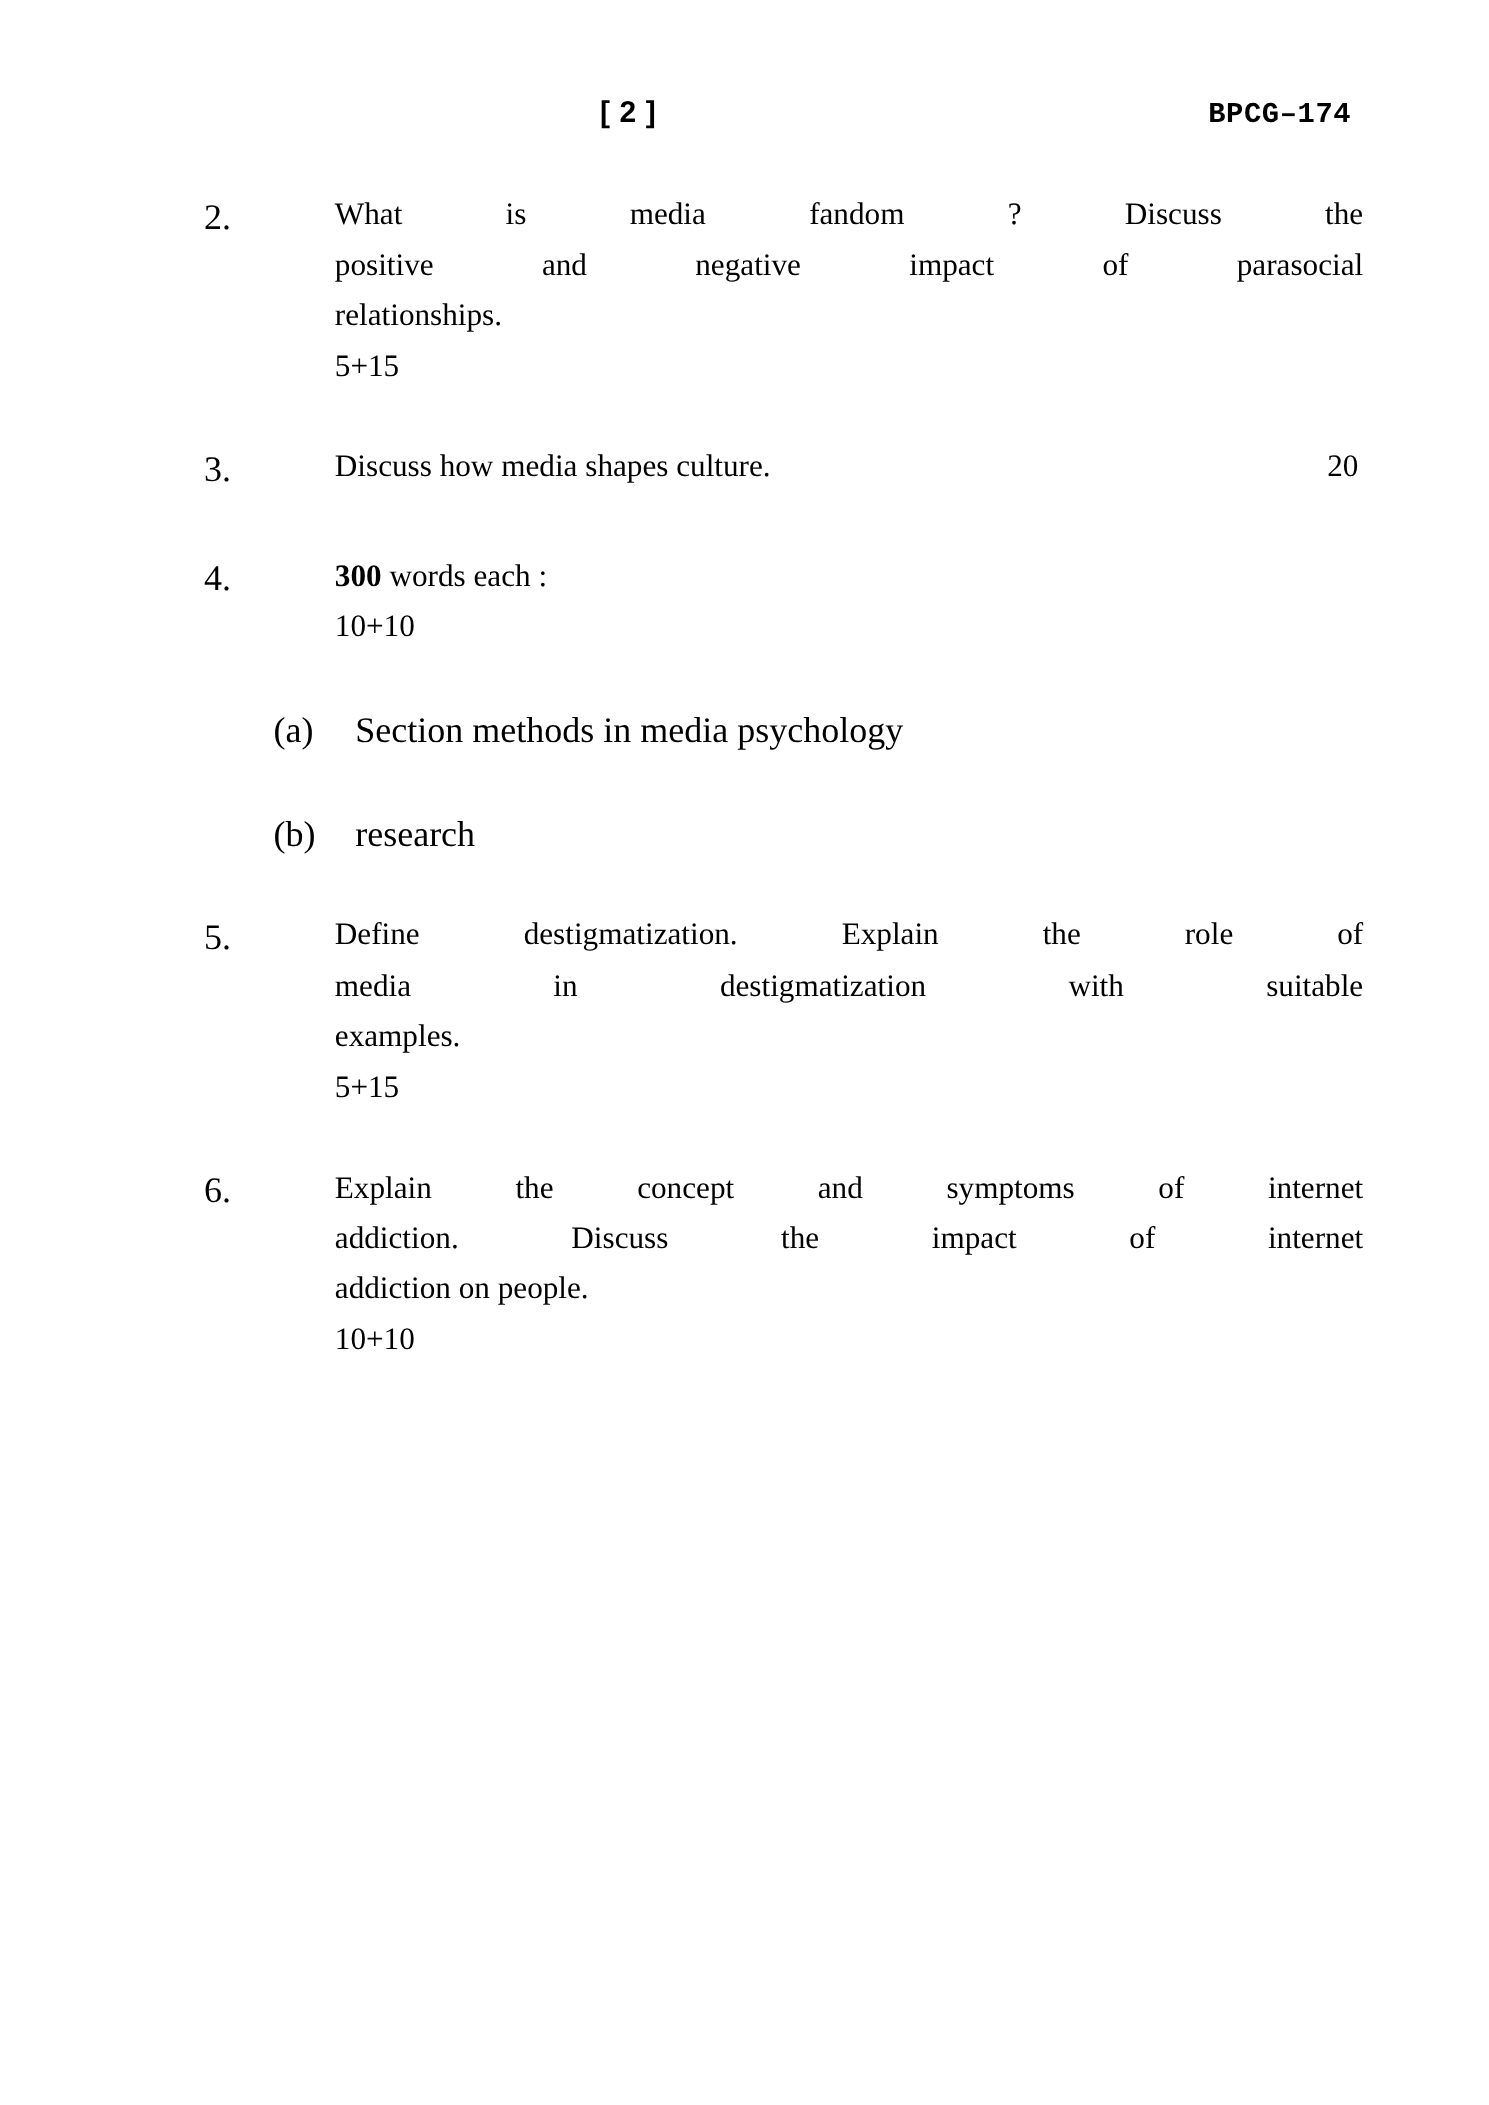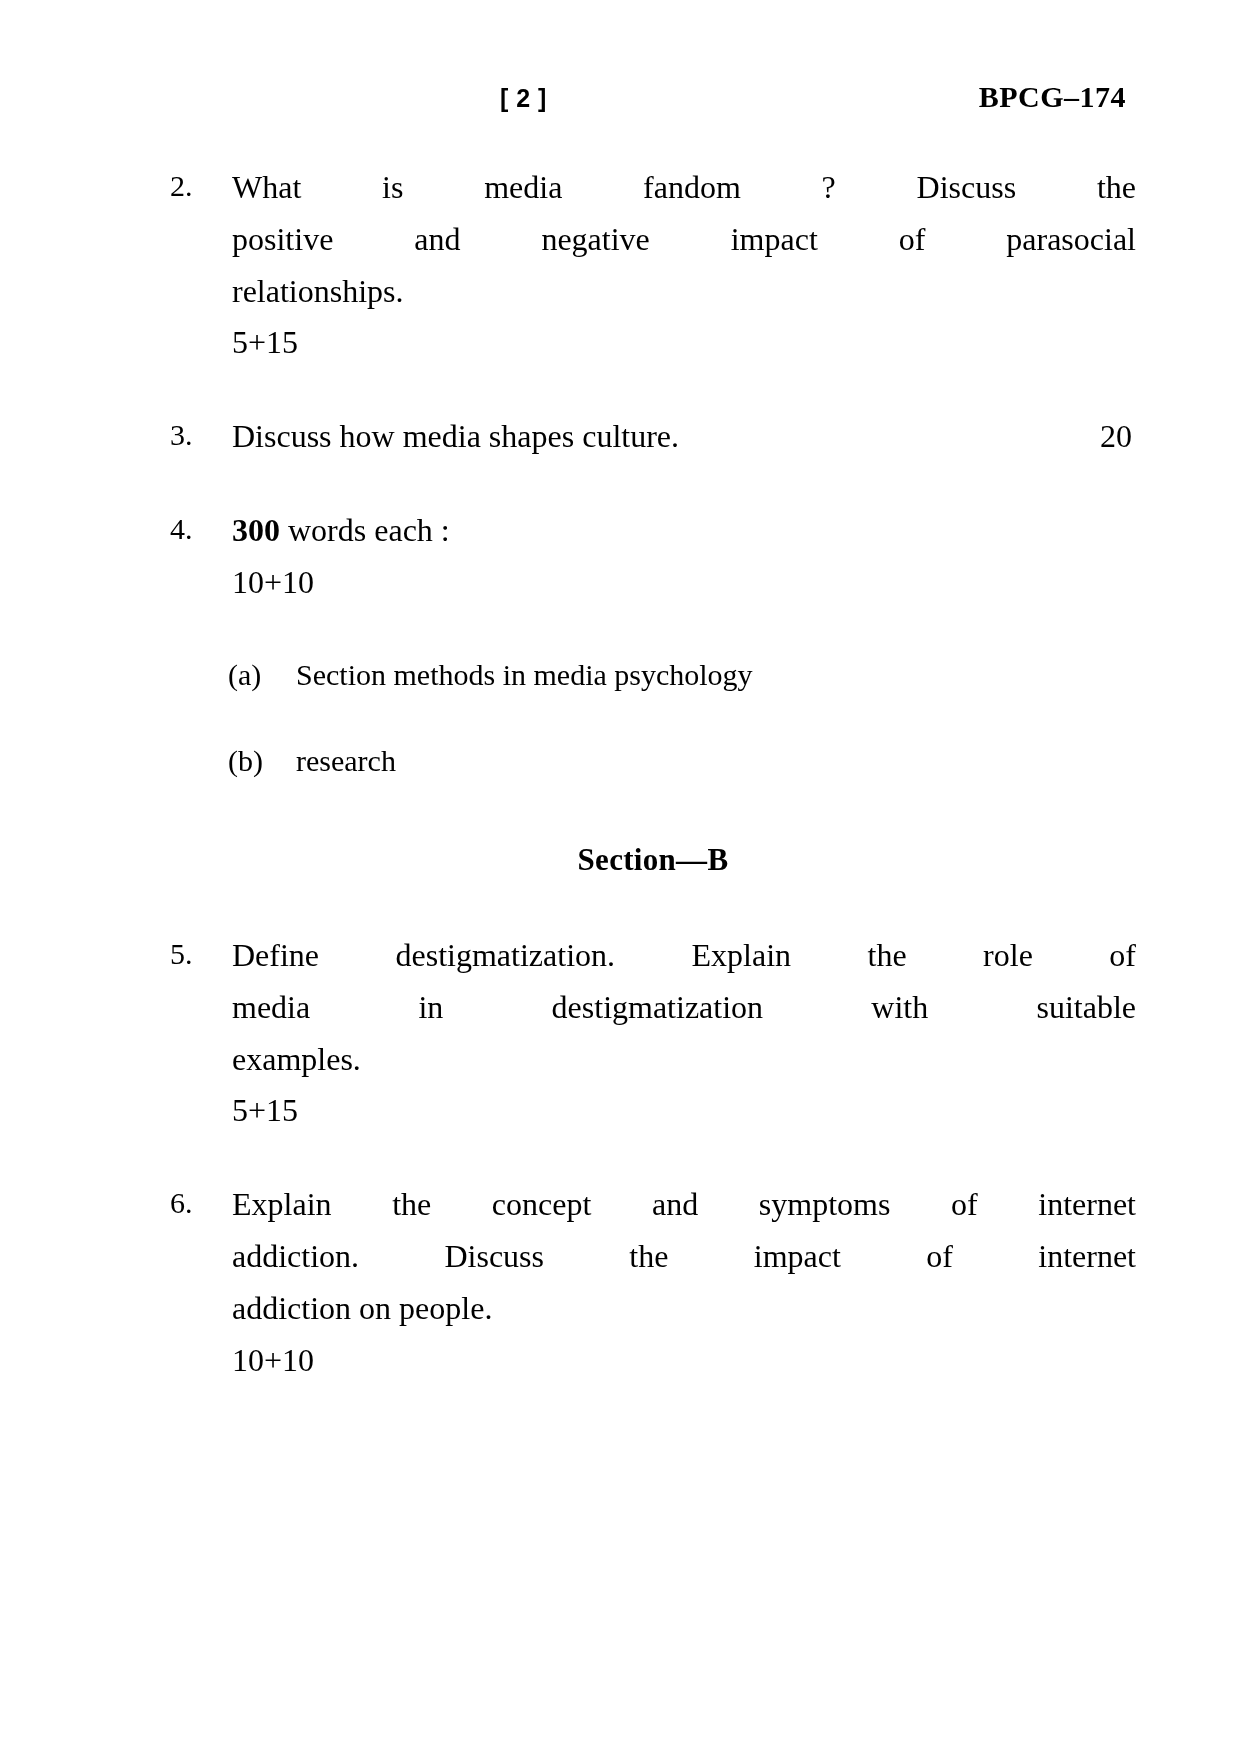--- a/index.html
+++ b/index.html
@@ -31,39 +31,40 @@
     margin-bottom: 48px;
     padding-left: 330px;
     padding-right: 10px;
   }
   .header .page-num {
     font-size: 25px;
     letter-spacing: 0.5px;
     font-family: "Liberation Sans", sans-serif;
   }
   .header .code {
-    font-size: 30px;
-    font-family: Liberation Serif, serif;
+    font-size: 24px;
+    font-family: Liberation Mono, monospace;
     letter-spacing: 0.5px;
   }
   .qblock {
     display: flex;
     margin-bottom: 42px;
   }
   .qnum {
     width: 62px;
     flex: 0 0 62px;
     font-size: 30px;
     line-height: 1.62;
   }
   .qbody {
     flex: 1 1 auto;
-    font-size: 32px;
+    font-size: 26px;
     line-height: 1.62;
     position: relative;
+    margin-left: 47px;
   }
   .just {
     text-align: justify;
     text-align-last: justify;
   }
   .lastline {
     display: flex;
     justify-content: space-between;
     align-items: baseline;
     flex-direction: column;
@@ -150,21 +151,20 @@
     <div class="subbody">Section methods in media psychology</div>
   </div>
 
   <div class="sub">
     <div class="sublabel">(b)</div>
     <div class="subbody">
       <div>research</div>
     </div>
   </div>
 
-  <div class="section-title">Section—B</div>
 
   <div class="qblock">
     <div class="qnum">5.</div>
     <div class="qbody">
       <div class="just">Define destigmatization. Explain the role of</div>
       <div class="just">media in destigmatization with suitable</div>
       <div class="lastline">
         <span class="txt">examples.</span>
         <span class="marks">5+15</span>
       </div>

